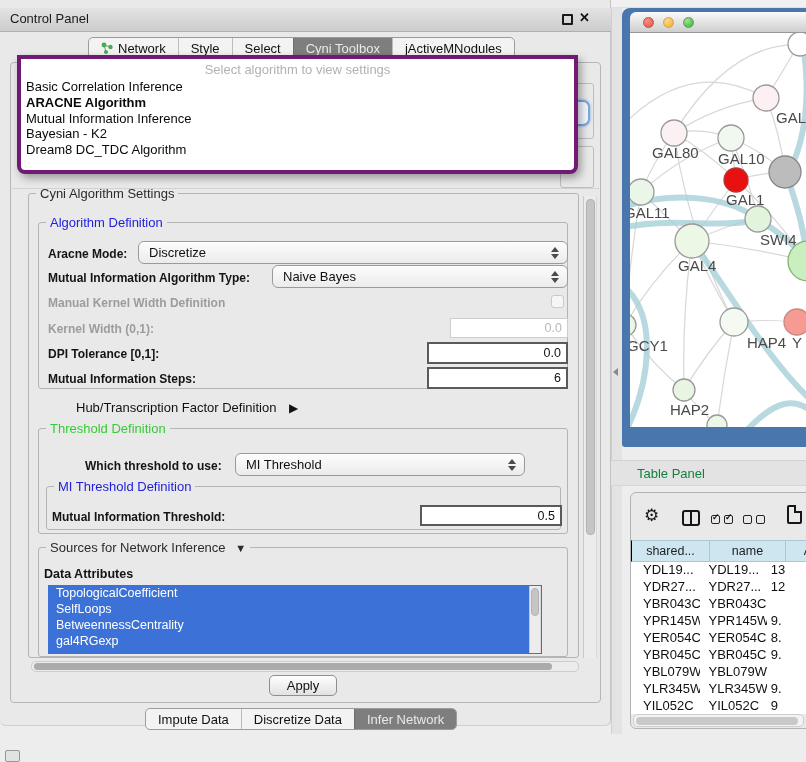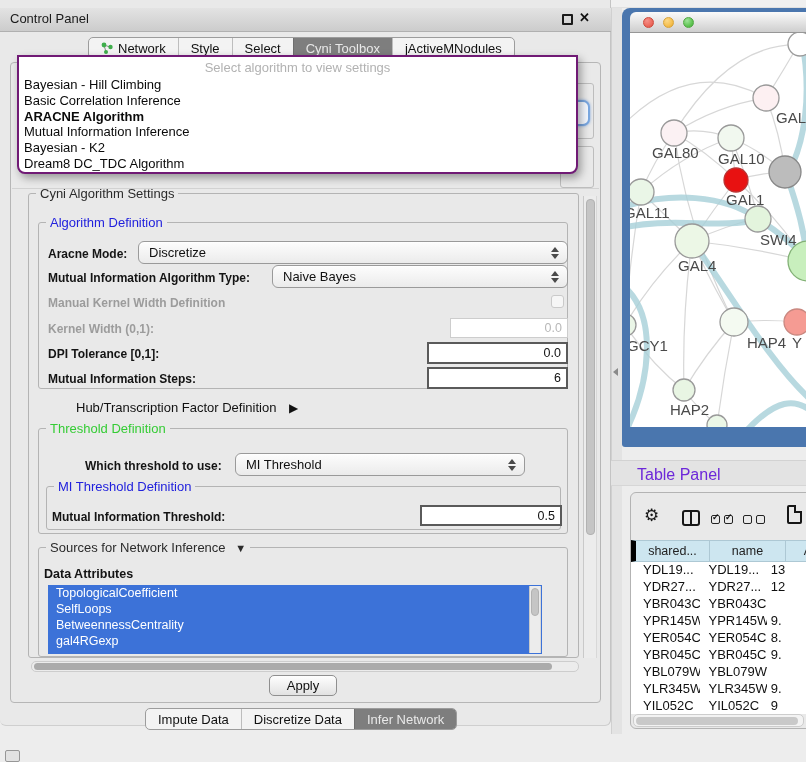--- a/index.html
+++ b/index.html
@@ -24,21 +24,21 @@
   
   .tabstrip { display:flex; align-items:stretch; height:22px; background:#f3f3f3;
               border:1px solid #9c9c9c; border-radius:5px; overflow:hidden; }
   .tab { display:flex; align-items:center; gap:5px; padding:0 12px; font-size:13px; color:#111;
          border-left:1px solid #bdbdbd; white-space:nowrap; }
   .tab:first-child { border-left:none; }
   .tab.selected { background:#7e7e7e; color:#e9e9e9; border-left-color:#6f6f6f; }
 
   
   .popup { left:17px; top:55px; width:561px; height:119px; background:#ffffff;
-           border:2px solid #701a75; border-radius:0 0 8px 8px;
+           border:4px solid #701a75; border-radius:0 0 8px 8px;
            box-shadow:3px 4px 9px rgba(0,0,0,0.35); z-index:50; overflow:hidden; }
   .popup-prompt { text-align:center; color:#b2b2b2; font-size:13px; line-height:18px; padding-top:2px; }
   .popup-item { font-size:13px; line-height:15.8px; padding-left:5px; color:#0a0a0a; }
   .popup-item.selected { font-weight:bold; }
 
   
   .main-panel { left:10px; top:62px; width:591px; height:641px; border:1px solid #b6b6b6;
                 border-radius:4px; background:#e9e9e9; }
   .bp-box { border:1px solid #bdbdbd; border-radius:3px; z-index:5; }
   .bp-combo { border:2px solid #7aa7e0; border-radius:7px; background:#f4f8ff;
@@ -94,35 +94,35 @@
   
   .net-window { left:622px; top:8px; width:184px; height:439px; background:#4a76ae; border-radius:8px 0 0 3px; }
   .net-titlebar { left:630px; top:12px; width:176px; height:21px; background:linear-gradient(#fafafa,#cecece);
                   border-bottom:1px solid #979797; border-radius:6px 0 0 0; }
   .light { width:11px; height:11px; border-radius:50%; top:17px; }
   .net-canvas-wrap { left:630px; top:33px; width:176px; height:394px; background:#ffffff; overflow:hidden; }
 
   
   .tp-titlebar { left:611px; top:460px; width:195px; height:26px; background:#e3e3e3;
                  border-top:1px solid #d2d2d2; border-bottom:1px solid #d6d6d6; }
-  .tp-title { left:637px; top:466px; font-size:16px; color:#6d28d9; }
+  .tp-title { left:637px; top:466px; font-size:13px; color:#15803d; }
   .table-panel { left:630px; top:492px; width:200px; height:237px; border:1px solid #b3b3b3;
                  border-radius:6px 0 0 6px; background:#e9e9e9; }
   .gear-icon { left:644px; top:507px; font-size:17px; color:#1a1a1a; font-family:"DejaVu Sans",sans-serif; line-height:1; }
   .split-icon { left:682px; top:510px; width:18px; height:16px; border:2px solid #161616; border-radius:3px; }
   .split-icon::after { content:""; position:absolute; left:6px; top:0; width:2px; height:12px; background:#161616; }
   .cb-ico { width:9px; height:9px; border:1.5px solid #222; border-radius:2px; position:relative; display:inline-block; }
   .cb-ico.checked::after { content:"✓"; position:absolute; left:0px; top:-4px; font-size:9px; font-weight:bold; color:#111; }
   .doc-icon { left:787px; top:505px; width:15px; height:19px; border:2px solid #161616; border-radius:2px; }
   .doc-icon::after { content:""; position:absolute; right:-2px; top:-2px; width:6px; height:6px; background:#e9e9e9; border-left:2px solid #161616; border-bottom:2px solid #161616; }
 
   .grid-header { left:631px; top:540px; height:22px; display:flex; }
   .gh-cell { background:#cde6f0; border:1px solid #adc8d4; border-left:none; font-size:12.5px; color:#222;
              display:flex; align-items:center; justify-content:center; overflow:hidden; white-space:nowrap; }
-  .gh-cell:first-child { border-left:5px solid #000000; }
+  .gh-cell:first-child { border-left:1px solid #000000; }
   .grid-rows { left:631px; top:562px; width:175px; height:152px; background:#ffffff; overflow:hidden; }
   .g-row { display:flex; height:17px; align-items:flex-start; font-size:13px; color:#101010; }
   .g-cell { overflow:hidden; white-space:nowrap; }
 
   .bottom-left-icon { left:5px; top:750px; width:15px; height:12px; border:1px solid #979797;
                       border-radius:2px; background:#e2e2e2; }
 
   svg text { font-family:"Liberation Sans",sans-serif; }
 </style>
 </head>
@@ -166,21 +166,20 @@
 
   <div class="abs main-panel"></div>
   <div class="abs section-line"></div>
 
   <div class="abs bp-box" style="left:500px; top:83px; width:94px; height:56px;"></div>
   <div class="abs bp-combo" style="left:520px; top:100px; width:70px; height:26px;"></div>
   <div class="abs bp-box" style="left:560px; top:146px; width:34px; height:42px;"></div>
 
   <div class="abs popup" id="algo-popup">
     <div class="popup-prompt">Select algorithm to view settings</div>
-  <div class="popup-item">Bayesian - Hill Climbing</div>
       <div class="popup-item">Basic Correlation Inference</div>
       <div class="popup-item selected">ARACNE Algorithm</div>
       <div class="popup-item">Mutual Information Inference</div>
       <div class="popup-item">Bayesian - K2</div>
       <div class="popup-item">Dream8 DC_TDC Algorithm</div>
     </div>
 
   <div class="abs group" style="left:28px; top:193px; width:551px; height:465px;"></div>
   <div class="abs group-title" style="left:36px; top:186px;">Cyni Algorithm Settings</div>
 

